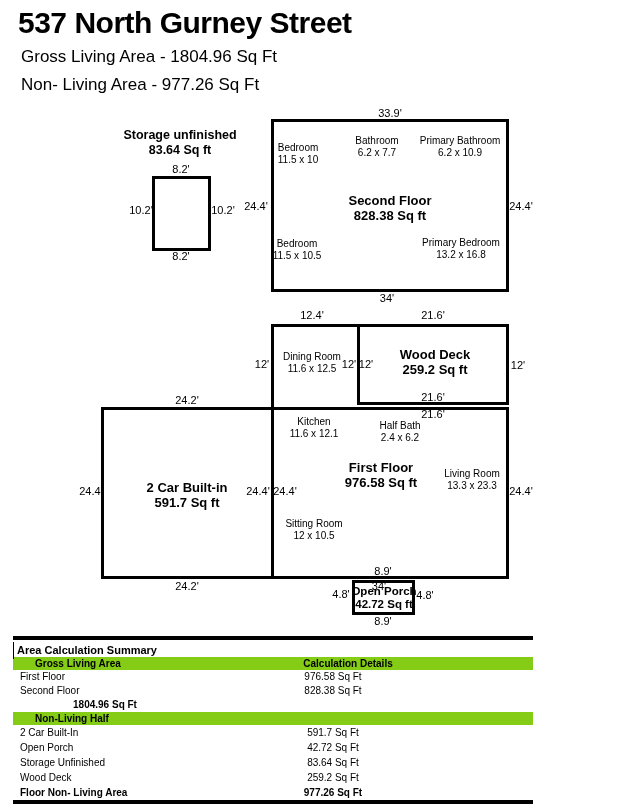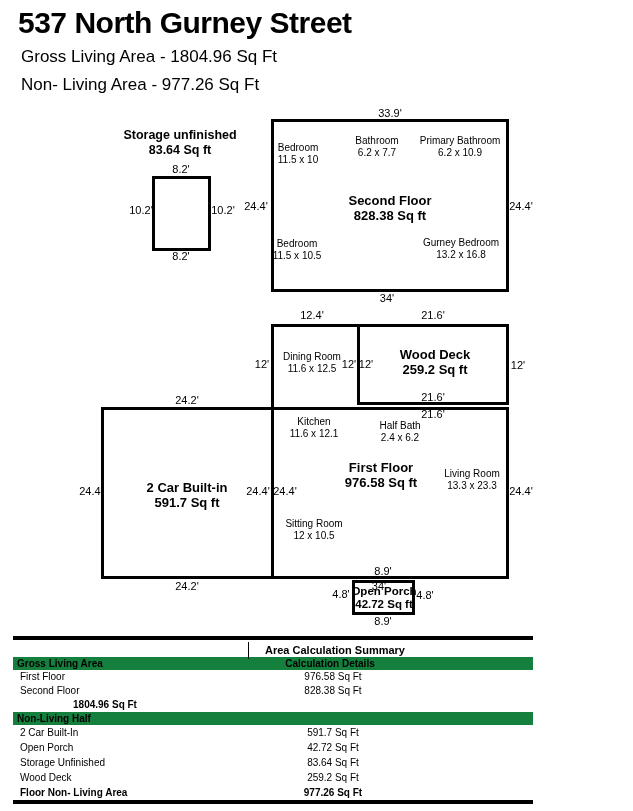--- a/index.html
+++ b/index.html
@@ -16,22 +16,22 @@
   .porchbox{border-width:3px;}
 
   .dim{position:absolute;font-size:11px;line-height:11px;white-space:nowrap;transform:translateX(-50%);}
   .room{position:absolute;font-size:10px;line-height:11.5px;text-align:center;white-space:nowrap;transform:translateX(-50%);}
   .room.bold{font-weight:700;font-size:13px;line-height:15px;}
   .room.bold-sm{font-weight:700;font-size:11.5px;line-height:12.5px;}
   .room.bold-md{font-weight:700;font-size:12.5px;line-height:15px;}
 
   .table{position:absolute;left:13px;top:636px;width:607px;border-top:4px solid #000;border-bottom:4px solid #000;box-sizing:border-box;}
   .t-title-row{height:17px;}
-  .t-title{display:inline-block;margin-left:235px;border-left:1px solid #000;padding-left:16px;font-weight:700;font-size:11px;line-height:17px;}
-  .t-gray{background:#15803d;display:flex;height:13px;font-weight:700;font-size:10px;line-height:13px;padding-left:4px;}
+  .t-title{display:inline-block;border-left:1px solid #000;padding-left:3px;font-weight:700;font-size:11px;line-height:17px;}
+  .t-gray{background:#84cc16;display:flex;height:13px;font-weight:700;font-size:10px;line-height:13px;padding-left:22px;}
   .trow{display:flex;height:14px;font-size:10px;line-height:14px;padding-left:7px;}
   .trow.nl{height:15px;line-height:15px;}
   .trow.total{font-weight:700;}
   .tlabel{width:228px;}
   .tvalue{width:170px;text-align:center;}
 
   .watermark{
     position:absolute;left:1px;top:760px;
     font-family:"DejaVu Serif", serif;font-size:33px;line-height:36px;
     letter-spacing:-4px;color:rgba(255,255,255,0.55);
@@ -101,21 +101,21 @@
   </div>
   <div class="room bold" style="left:390px;top:193px;">
     <div>Second Floor</div>
       <div>828.38 Sq ft</div>
   </div>
   <div class="room" style="left:297px;top:238px;">
     <div>Bedroom</div>
       <div>11.5 x 10.5</div>
   </div>
   <div class="room" style="left:461px;top:237px;">
-    <div>Gurney Bedroom</div>
+    <div>Primary Bedroom</div>
       <div>13.2 x 16.8</div>
   </div>
   <div class="room" style="left:312px;top:351px;">
     <div>Dining Room</div>
       <div>11.6 x 12.5</div>
   </div>
   <div class="room bold" style="left:435px;top:347px;">
     <div>Wood Deck</div>
       <div>259.2 Sq ft</div>
   </div>

